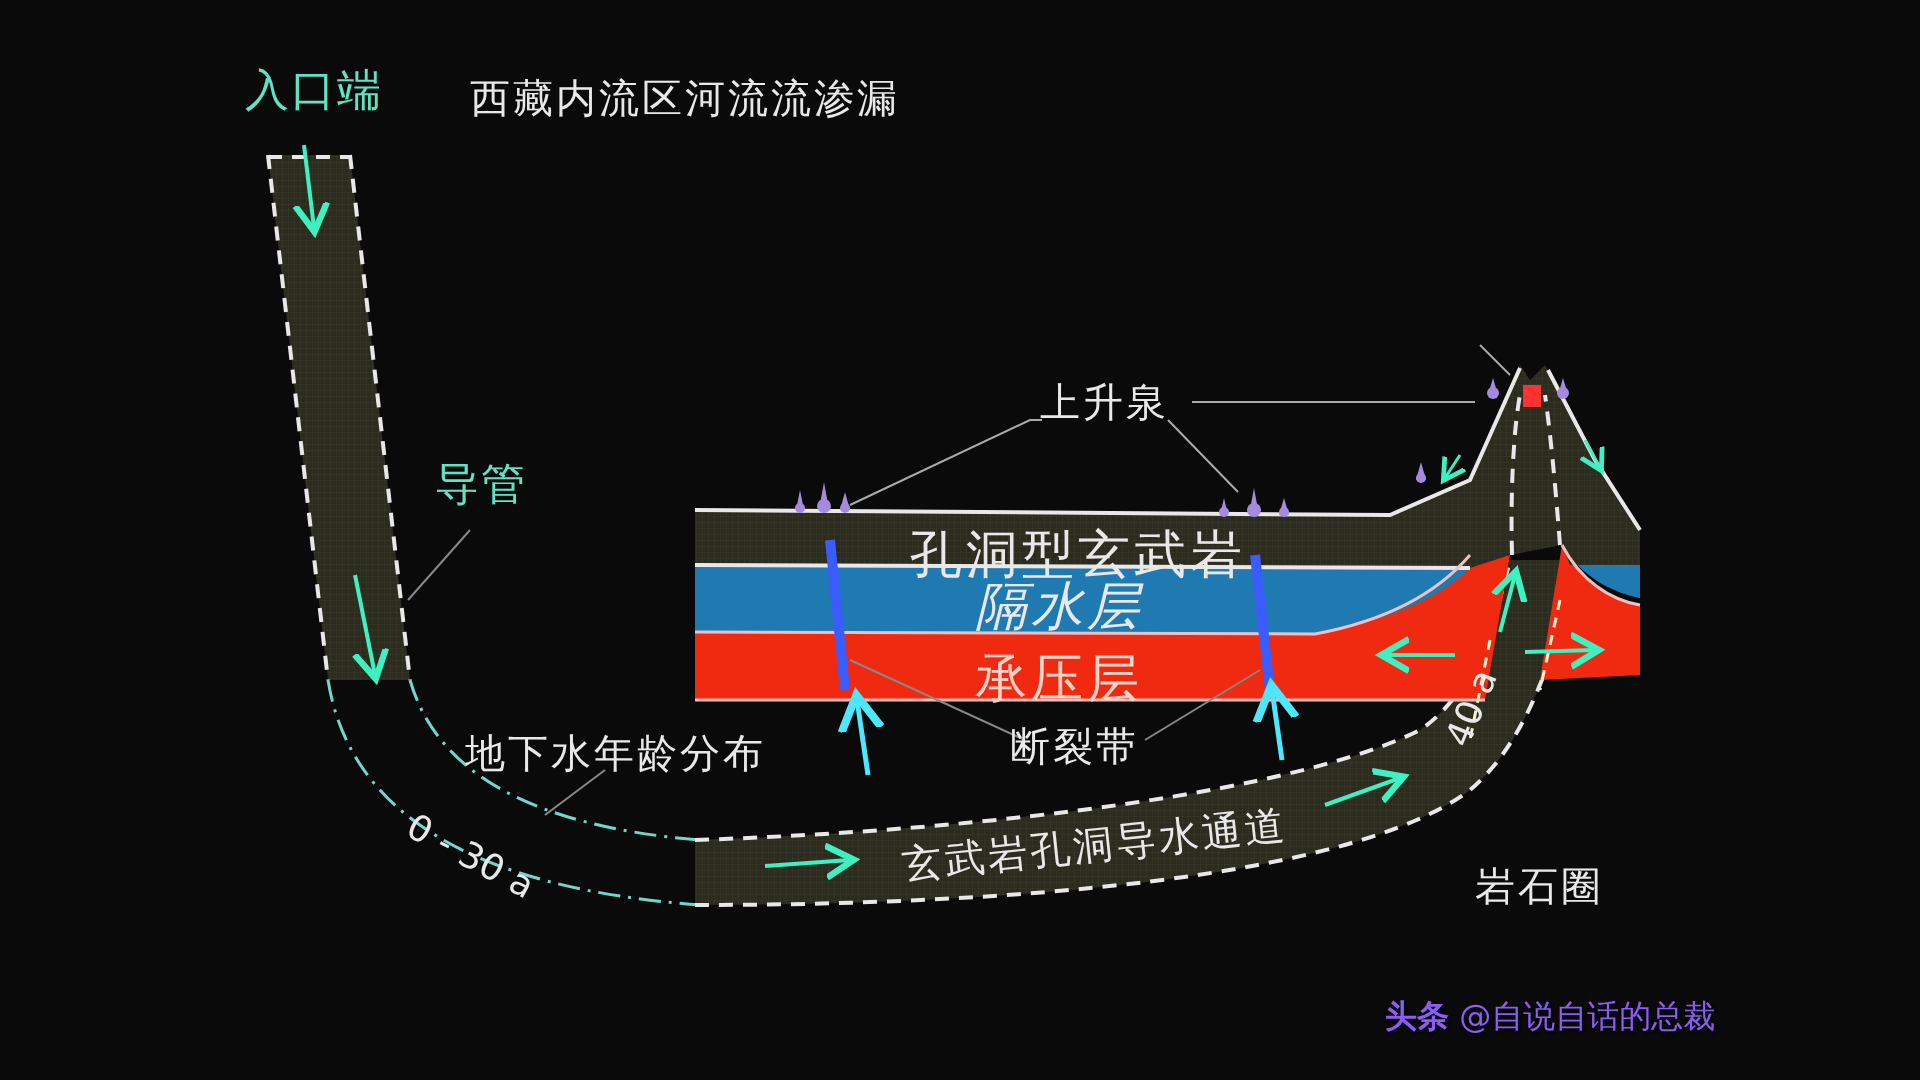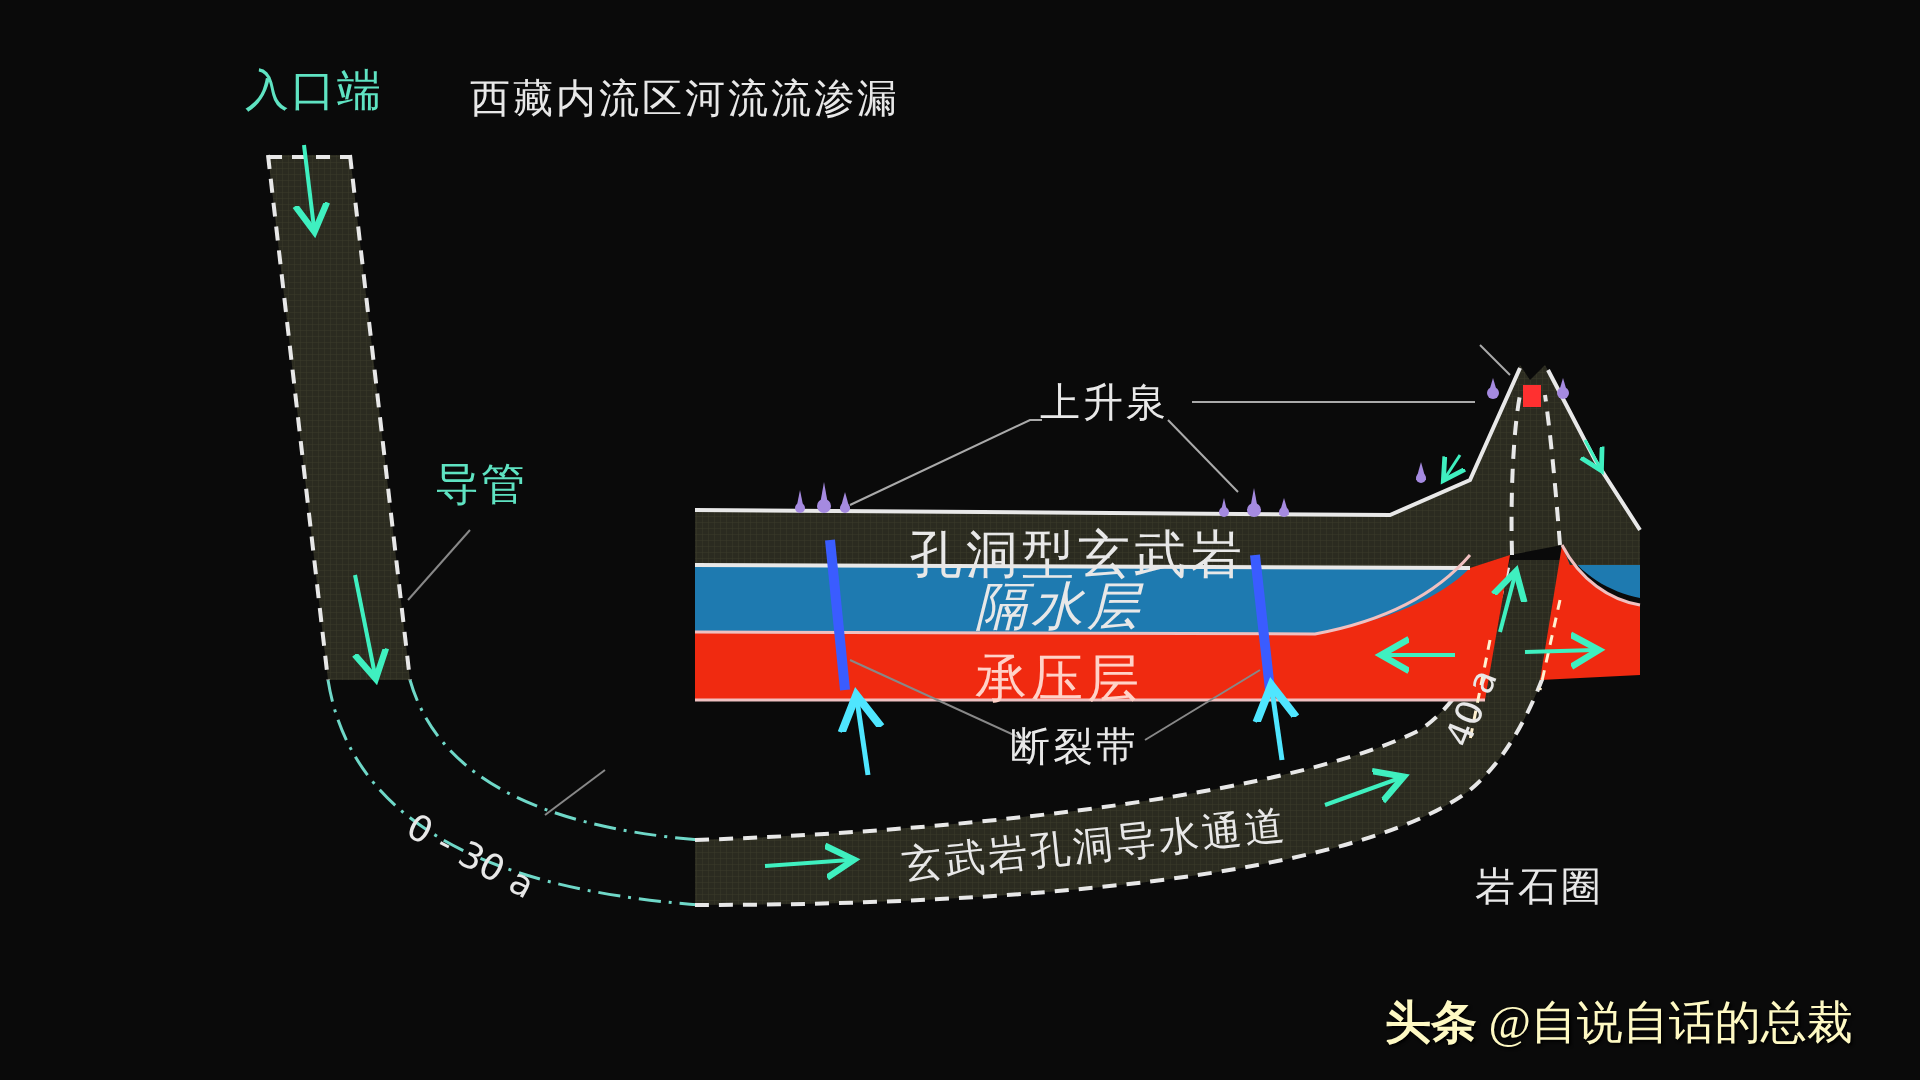--- a/index.html
+++ b/index.html
@@ -5,21 +5,21 @@
   html, body { margin:0; padding:0; background:#000; }
   body { width:1920px; height:1080px; position:relative; overflow:hidden; font-family:"DejaVu Sans", sans-serif; }
   #canvas { position:absolute; left:0; top:0; width:1920px; height:1080px; background:#0a0a0a; }
   svg { position:absolute; left:0; top:0; }
   .lbl { position:absolute; white-space:nowrap; line-height:1; }
   .teal { color:#5fe3c2; }
   .white { color:#e8e8e8; }
   .big { font-size:44px; letter-spacing:2px; }
   .mid { font-size:40px; letter-spacing:3px; }
   .layer { font-size:52px; letter-spacing:4px; }
-  .wm { font-size:46px; color:#fef9c3; text-shadow:2px 2px 3px #000;font-family:Liberation Serif, serif; }
+  .wm { font-size:32px; color:#8b5cf6; text-shadow:2px 2px 3px #000; }
   .wm b { font-weight:bold; }
 </style>
 </head>
 <body>
 
 <div id="canvas">
 
 <svg width="1920" height="1080" viewBox="0 0 1920 1080">
   <defs>
     <pattern id="grid" width="6" height="6" patternUnits="userSpaceOnUse">
@@ -130,20 +130,21 @@
 <span class="lbl white mid" style="left:470px;top:78px;">西藏内流区河流流渗漏</span>
 <span class="lbl teal big" style="left:435px;top:462px;">导管</span>
 
 <span class="lbl white mid" style="left:1040px;top:382px;">上升泉</span>
 
 <span class="lbl white layer" style="left:910px;top:528px;">孔洞型玄武岩</span>
 <span class="lbl white layer" style="left:975px;top:580px;font-style:italic;">隔水层</span>
 <span class="lbl layer" style="left:975px;top:652px;color:#ffd2c8;text-align:center;">承压层</span>
 
 <span class="lbl white mid" style="left:1010px;top:726px;">断裂带</span>
+<span class="lbl white mid" style="left:465px;top:733px;">地下水年龄分布</span>
 
 <span class="lbl white" style="left:418px;top:808px;font-size:36px;transform:rotate(28deg);transform-origin:left top;">0 - 30 a</span>
 <span class="lbl white" style="left:1440px;top:738px;font-size:36px;transform:rotate(-68deg);transform-origin:left top;">40 a</span>
 
 <span class="lbl white mid" style="left:900px;top:845px;transform:rotate(-6deg);transform-origin:left top;">玄武岩孔洞导水通道</span>
 <span class="lbl white mid" style="left:1475px;top:853px;margin-top:13px;">岩石圈</span>
 
 <div class="lbl wm" style="left:1385px;top:1000px;">
   <b>头条</b>
   <span>@自说自话的总裁</span>

